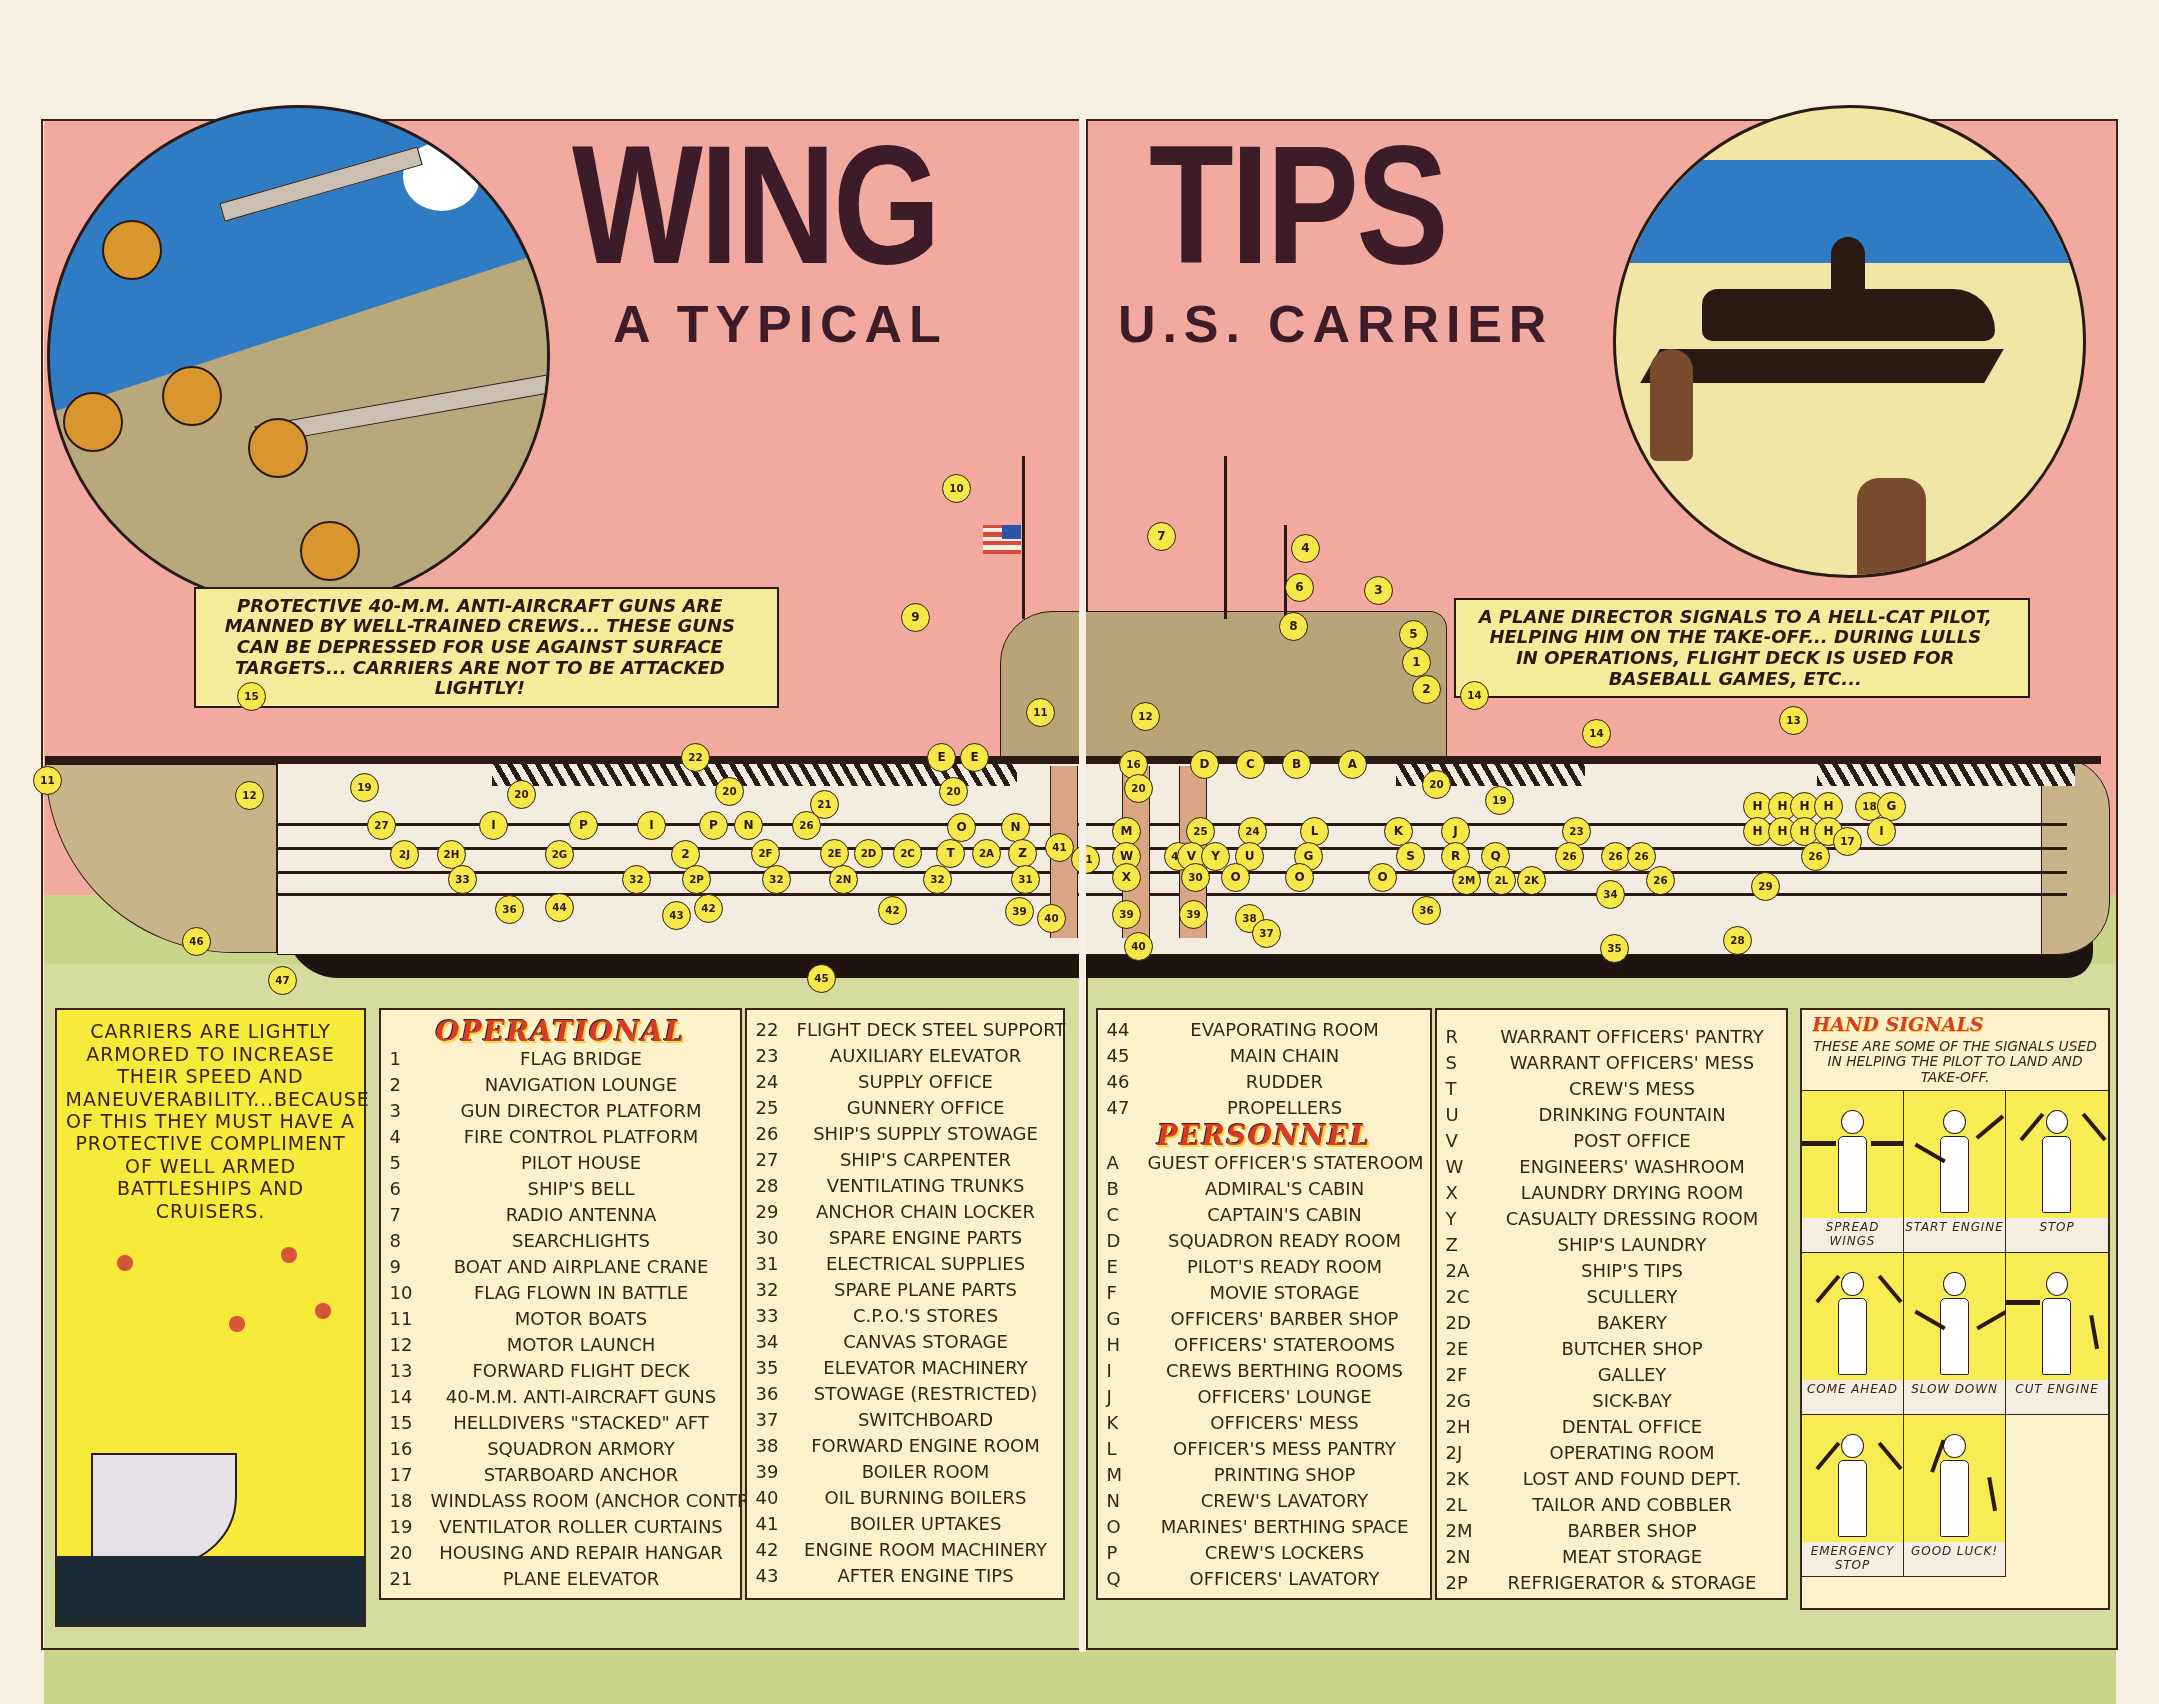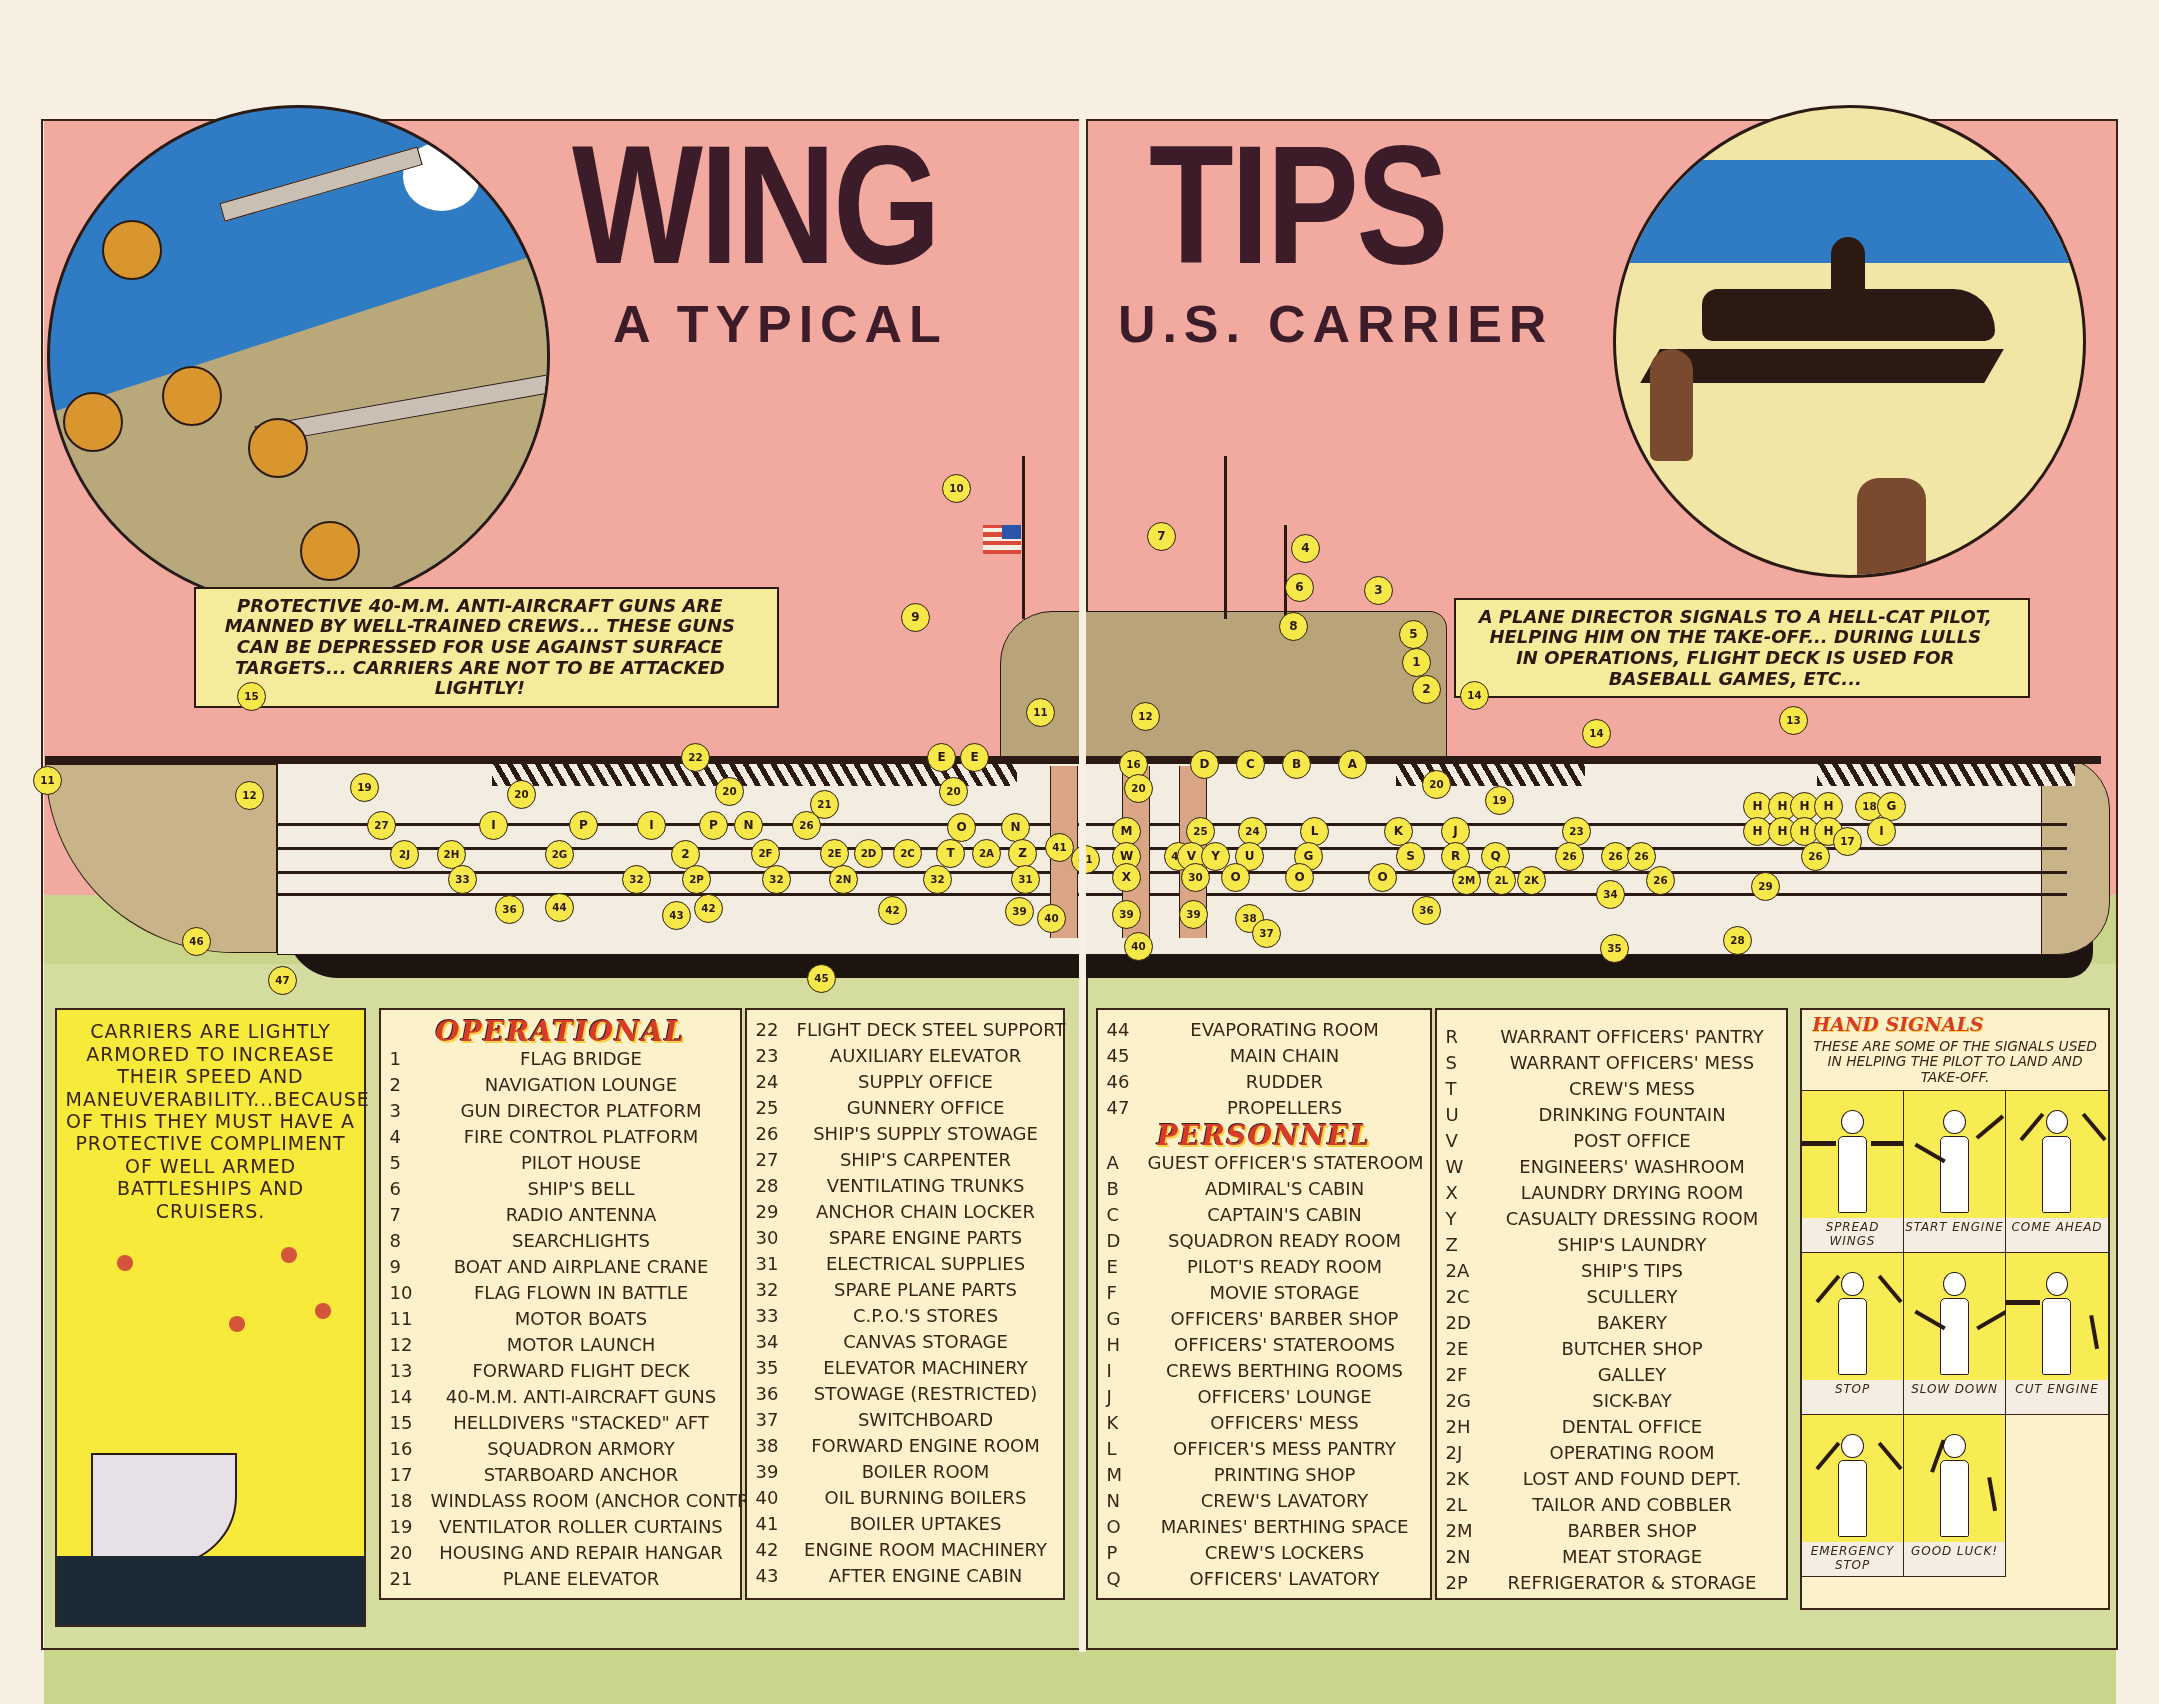--- a/index.html
+++ b/index.html
@@ -460,21 +460,21 @@
       <div class="list-row">
         <span class="key">41</span>
         <span class="val">BOILER UPTAKES</span>
       </div>
       <div class="list-row">
         <span class="key">42</span>
         <span class="val">ENGINE ROOM MACHINERY</span>
       </div>
       <div class="list-row">
         <span class="key">43</span>
-        <span class="val">AFTER ENGINE CABIN</span>
+        <span class="val">AFTER ENGINE TIPS</span>
       </div>
     </div>
 </div>
 <div class="panel list-panel panel-pers">
   <div id="op-list-3">
       <div class="list-row">
         <span class="key">44</span>
         <span class="val">EVAPORATING ROOM</span>
       </div>
       <div class="list-row">
@@ -678,30 +678,30 @@
         </div>
         <div class="signal-label">START ENGINE</div>
       </div>
       <div class="signal-cell">
         <div class="signal-art">
           <div class="head"></div>
           <div class="body"></div>
           <div class="arm" style="left: 8.6px; top: 34px; transform: rotate(-50deg);"></div>
           <div class="arm" style="left: 71px; top: 34px; transform: rotate(50deg);"></div>
         </div>
-        <div class="signal-label">COME AHEAD</div>
+        <div class="signal-label">STOP</div>
       </div>
       <div class="signal-cell">
         <div class="signal-art">
           <div class="head"></div>
           <div class="body"></div>
           <div class="arm" style="left: 8.6px; top: 34px; transform: rotate(-50deg);"></div>
           <div class="arm" style="left: 71px; top: 34px; transform: rotate(50deg);"></div>
         </div>
-        <div class="signal-label">STOP</div>
+        <div class="signal-label">COME AHEAD</div>
       </div>
       <div class="signal-cell">
         <div class="signal-art">
           <div class="head"></div>
           <div class="body"></div>
           <div class="arm" style="left: 8.6px; top: 65px; transform: rotate(30deg);"></div>
           <div class="arm" style="left: 71px; top: 65px; transform: rotate(-30deg);"></div>
         </div>
         <div class="signal-label">SLOW DOWN</div>
       </div>

